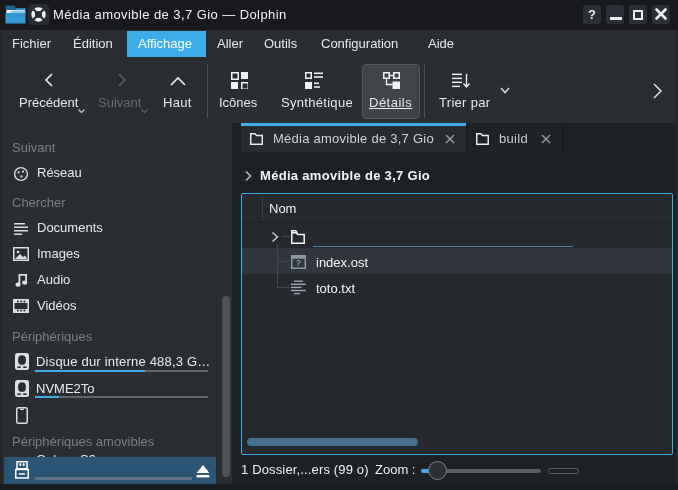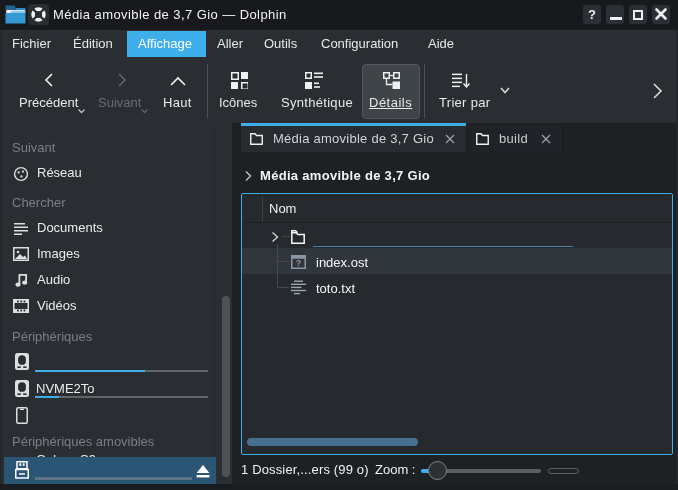--- a/index.html
+++ b/index.html
@@ -178,20 +178,21 @@
   <div class="abs" style="left:37px;top:297px;height:18px;line-height:18px;">Vidéos</div>
 
   <div class="abs" style="left:12px;top:329px;color:#787f85;">Périphériques</div>
 
   <svg class="abs" style="left:15px;top:353px;" width="14" height="17" viewBox="0 0 14 17">
     <rect x="0" y="0" width="14" height="17" rx="2.5" fill="#dcdfe2"></rect>
     <path d="M7 2.2 a3.9 3.9 0 0 1 3.9 3.9 v1.8 a3.9 3.9 0 1 1 -7.8 0 v-1.8 a3.9 3.9 0 0 1 3.9 -3.9 z" fill="#2a2e33"></path>
     <rect x="2.4" y="13.4" width="3.4" height="1.6" fill="#2a2e33"></rect>
     <rect x="8.2" y="13.4" width="3.4" height="1.6" fill="#2a2e33"></rect>
   </svg>
+  <div class="abs" style="left:36px;top:353px;width:176px;height:17px;line-height:17px;overflow:hidden;white-space:nowrap;letter-spacing:0.2px;">Disque dur interne 488,3 G…</div>
   <div class="abs" style="left:35px;top:370px;width:173px;height:2px;background:#5f6569;"></div>
   <div class="abs" style="left:35px;top:370px;width:110px;height:2px;background:#3daee9;"></div>
 
   <svg class="abs" style="left:15px;top:380px;" width="14" height="17" viewBox="0 0 14 17">
     <rect x="0" y="0" width="14" height="17" rx="2.5" fill="#dcdfe2"></rect>
     <path d="M7 2.2 a3.9 3.9 0 0 1 3.9 3.9 v1.8 a3.9 3.9 0 1 1 -7.8 0 v-1.8 a3.9 3.9 0 0 1 3.9 -3.9 z" fill="#2a2e33"></path>
     <rect x="2.4" y="13.4" width="3.4" height="1.6" fill="#2a2e33"></rect>
     <rect x="8.2" y="13.4" width="3.4" height="1.6" fill="#2a2e33"></rect>
   </svg>
   <div class="abs" style="left:36px;top:380px;height:17px;line-height:17px;">NVME2To</div>

